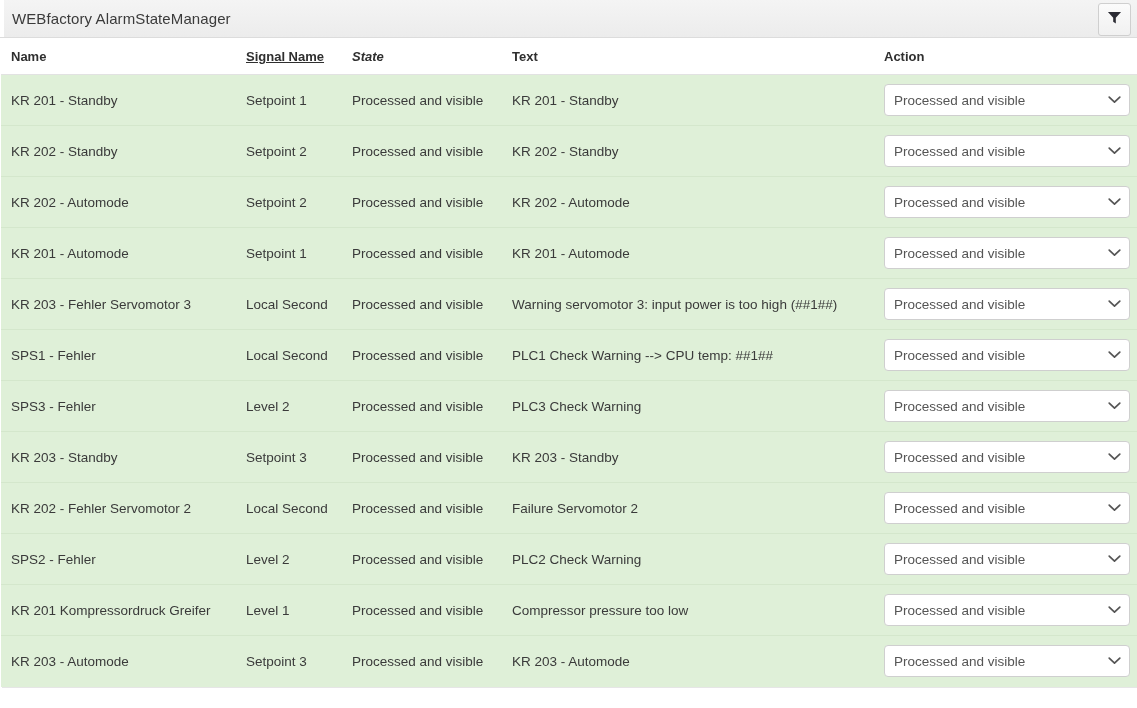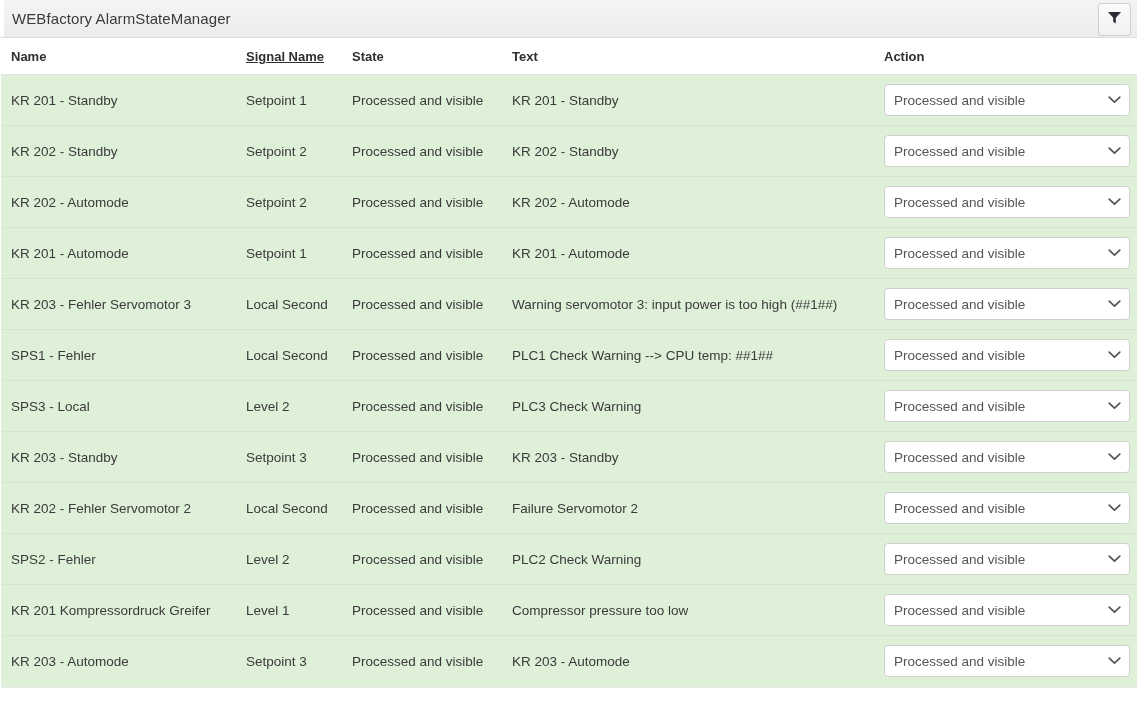--- a/index.html
+++ b/index.html
@@ -94,21 +94,21 @@
 
   
   .col-name      { width: 245px; padding-left: 10px !important; }
   .col-signal    { width: 103px; padding-left: 0 !important; }
   .col-state     { width: 163px; padding-left: 3px !important; }
   .col-text      { width: 372px; padding-left: 0 !important; }
   .col-action    { width: 253px; padding-left: 0 !important; margin-top: 16px; }
 
   thead .col-name   { padding-left: 10px !important; }
   thead .col-signal { padding-left: 0 !important; text-decoration: underline; }
-  thead .col-state  { padding-left: 3px !important; }
+  thead .col-state  { padding-left: 3px !important; font-style: italic; }
   thead .col-text   { padding-left: 0 !important; }
   thead .col-action { padding-left: 0 !important; }
 
   .cell-text-inner { display: block; padding-right: 6px; }
 
   
   .action-cell { position: relative; }
   .state-select {
     -webkit-appearance: none;
     appearance: none;
@@ -303,21 +303,21 @@
               <div class="select-shell">
                 <select class="state-select"><option>Processed and visible</option><option>Processed and invisible</option><option>Not processed</option></select>
                 <span class="select-chevron"><svg width="13" height="9" viewBox="0 0 13 9" aria-hidden="true">
                     <path d="M1.2 1.6 L6.5 6.7 L11.8 1.6" fill="none" stroke="#555" stroke-width="1.7" stroke-linecap="round" stroke-linejoin="round"></path>
                   </svg></span>
               </div>
             </td>
           </tr>
           <tr>
             <td class="col-name">
-              <span class="cell-text-inner">SPS3 - Local</span>
+              <span class="cell-text-inner">SPS3 - Fehler</span>
             </td>
             <td class="col-signal">
               <span class="cell-text-inner">Level 2</span>
             </td>
             <td class="col-state">
               <span class="cell-text-inner">Processed and visible</span>
             </td>
             <td class="col-text">
               <span class="cell-text-inner">PLC3 Check Warning</span>
             </td>

